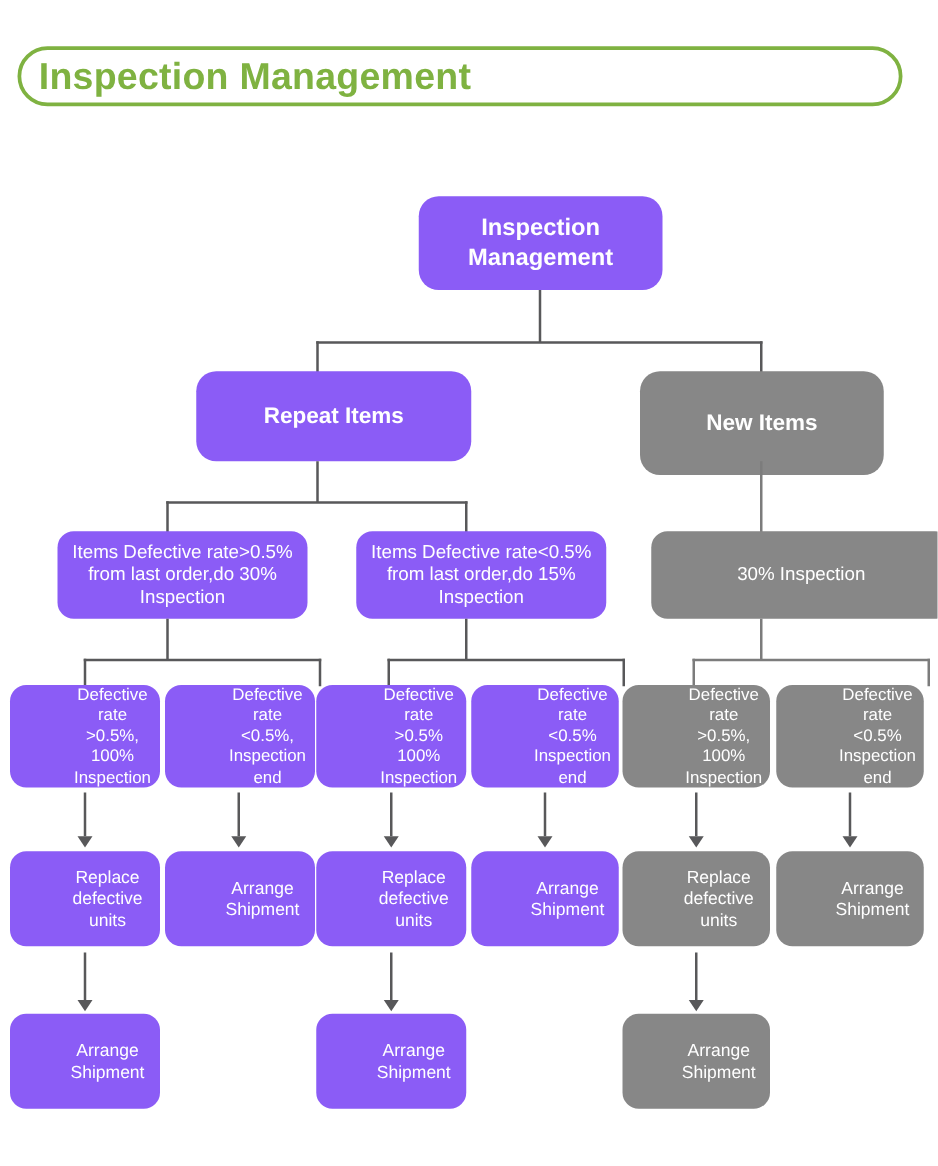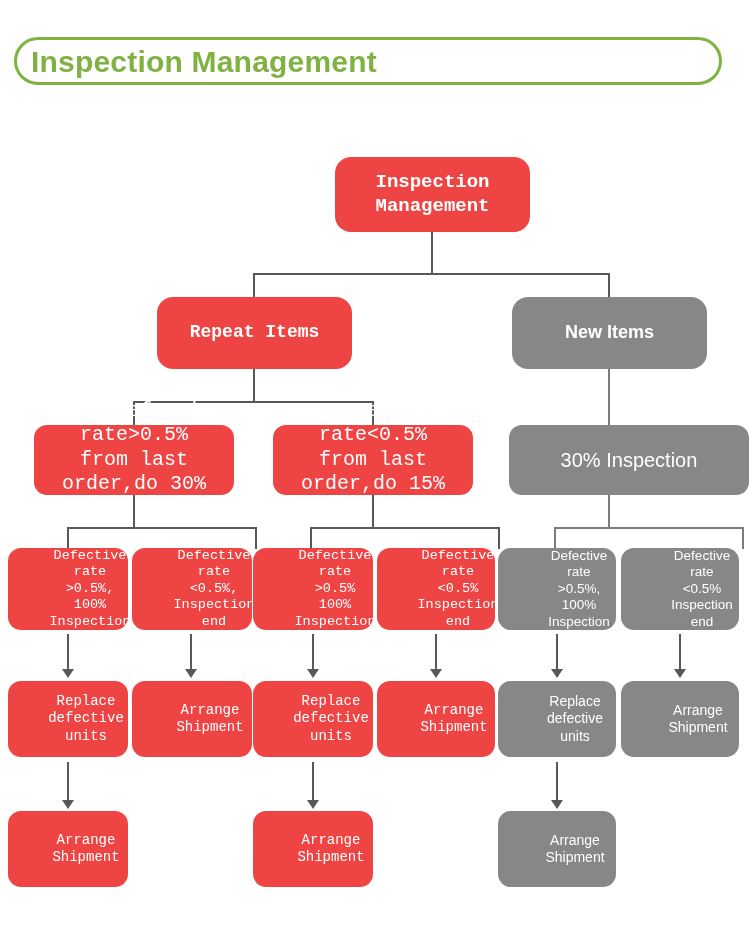--- a/index.html
+++ b/index.html
@@ -53,34 +53,34 @@
     display: flex;
     align-items: center;
     justify-content: center;
     text-align: center;
     color: #ffffff;
     border-radius: 13px;
     padding: 2px 4px;
     line-height: 1.22;
     white-space: pre-line;
   }
-  .node.green { background: #ef4444; font-family: Liberation Mono, monospace; }
+  .node.green { background: #8b5cf6; }
   .node.gray  { background: #878787; }
 
   .node.root {
     font-size: 19px;
     font-weight: bold;
     border-radius: 16px;
   }
   .node.level2 {
     font-size: 18px;
     font-weight: bold;
     border-radius: 16px;
   }
-  .node.level3 { font-size: 20px; }
+  .node.level3 { font-size: 15px; margin-left: 12px; }
   .node.small  { font-size: 13.5px; padding-left: 48px; }
   .node.leaf   { font-size: 14px; padding-left: 40px; }
 
   
   .conn {
     position: absolute;
   }
   .conn.v { width: 2px; }
   .conn.h { height: 2px; }
   .conn.gray-line  { background: #7C7C7C; }
@@ -117,23 +117,23 @@
   <div class="title-text">Inspection Management</div>
 
   <div class="node green root" style="left:335px; top:157px; width:195px; height:75px;">Inspection
 Management</div>
 
   <div class="conn v dark-line" style="left:431px; top:232px; height:42px;"></div>
   <div class="conn h dark-line" style="left:253px; top:273px; width:357px;"></div>
   <div class="conn v dark-line" style="left:253px; top:273px; height:26px;"></div>
   <div class="conn v dark-line" style="left:608px; top:273px; height:26px;"></div>
 
-  <div class="node green level2" style="left:157px; top:297px; width:195px; height:72px;">Repeat Items</div>
-
-  <div class="node gray level2" style="left:512px; top:297px; width:195px; height:72px;">New Items</div>
+  <div class="node green level2" style="left:157px; top:297px; width:220px; height:72px;">Repeat Items</div>
+
+  <div class="node gray level2" style="left:512px; top:297px; width:195px; height:83px;">New Items</div>
 
   <div class="conn v dark-line" style="left:253px; top:369px; height:33px;"></div>
   <div class="conn h dark-line" style="left:133px; top:401px; width:241px;"></div>
   <div class="conn v dark-line" style="left:133px; top:401px; height:25px;"></div>
   <div class="conn v dark-line" style="left:372px; top:401px; height:25px;"></div>
 
   <div class="conn v gray-line" style="left:608px; top:369px; height:57px;"></div>
 
   <div class="node green level3" style="left:34px; top:425px; width:200px; height:70px;">Items Defective rate&gt;0.5%
 from last order,do 30%

